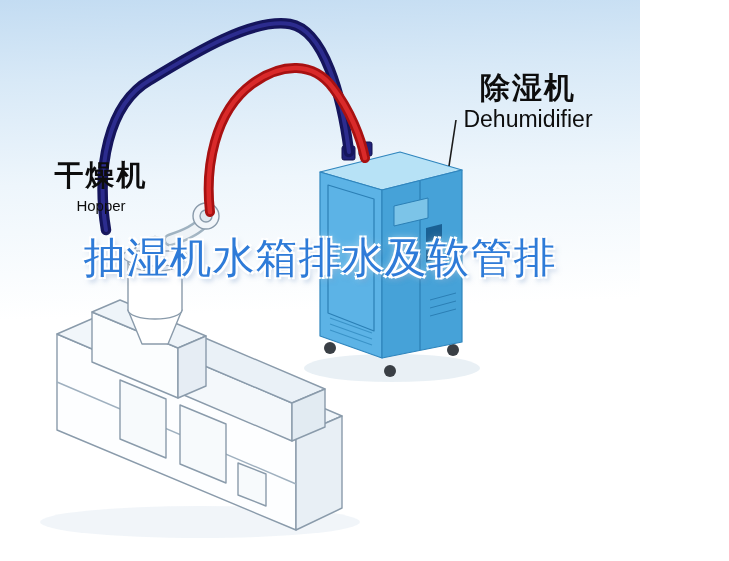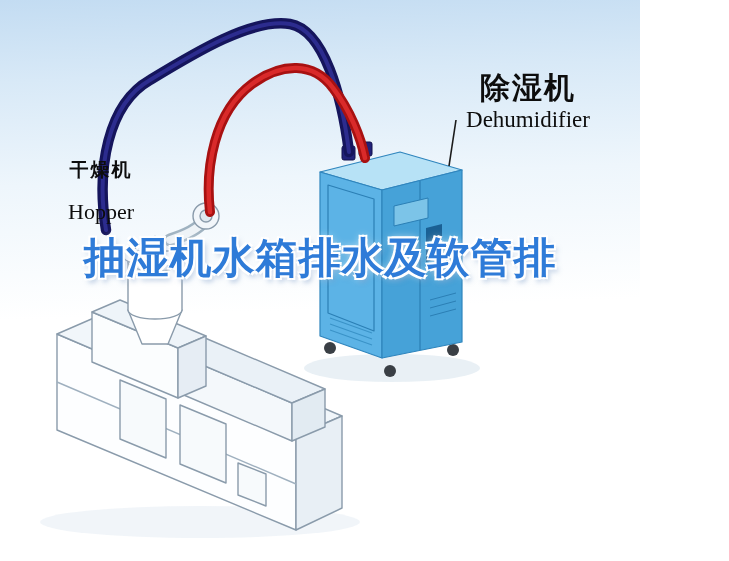--- a/index.html
+++ b/index.html
@@ -4,30 +4,30 @@
 <style>
   html,body{margin:0;padding:0;background:#ffffff;}
   .stage{
     position:relative;width:640px;height:561px;overflow:hidden;
     background:linear-gradient(178deg,#c3dcf2 0%,#d8e9f7 14%,#eef6fc 32%,#ffffff 55%,#ffffff 100%);
     font-family:"Liberation Sans",sans-serif;
   }
   .scene{position:absolute;left:0;top:0;}
   .lbl{position:absolute;color:#0d0d0d;}
   .lbl .cn{font-weight:bold;letter-spacing:2px;line-height:1.05;}
-  .lbl .en{font-family:Liberation Serif, serif;line-height:1.1;text-align:center;}
+  .lbl .en{font-family:Liberation Sans, sans-serif;line-height:1.1;text-align:center;}
   .lbl-dehu{left:448px;top:72px;width:160px;text-align:center;}
   .lbl-dehu .cn{font-size:30px;}
   .lbl-dehu .en{font-size:23px;margin-top:3px;}
   .lbl-hopper{left:42px;top:160px;width:118px;text-align:center;}
-  .lbl-hopper .cn{font-size:19px;}
-  .lbl-hopper .en{font-size:22px;margin-top:20px;}
+  .lbl-hopper .cn{font-size:29px;}
+  .lbl-hopper .en{font-size:15px;margin-top:8px;}
   .main-title{
     position:absolute;top:234px;left:0;width:100%;text-align:center;
-    font-weight:bold;font-size:42px;line-height:1.15;letter-spacing:1px;
+    font-weight:normal;font-size:42px;line-height:1.15;letter-spacing:1px;
     color:#2e7bd8;
     text-shadow:
       -2px -2px 0 #ffffff, 2px -2px 0 #ffffff,
       -2px 2px 0 #ffffff, 2px 2px 0 #ffffff,
       0 0 9px rgba(255,255,255,.85),
       3px 4px 5px rgba(96,136,190,.5);
   }
   .caption{position:absolute;right:32px;top:452px;width:290px;text-align:center;color:#111;}
   .caption .cap-cn{font-size:29px;font-weight:bold;letter-spacing:1px;}
   .caption .cap-en{font-family:"Liberation Serif",serif;font-size:21px;margin-top:7px;}

